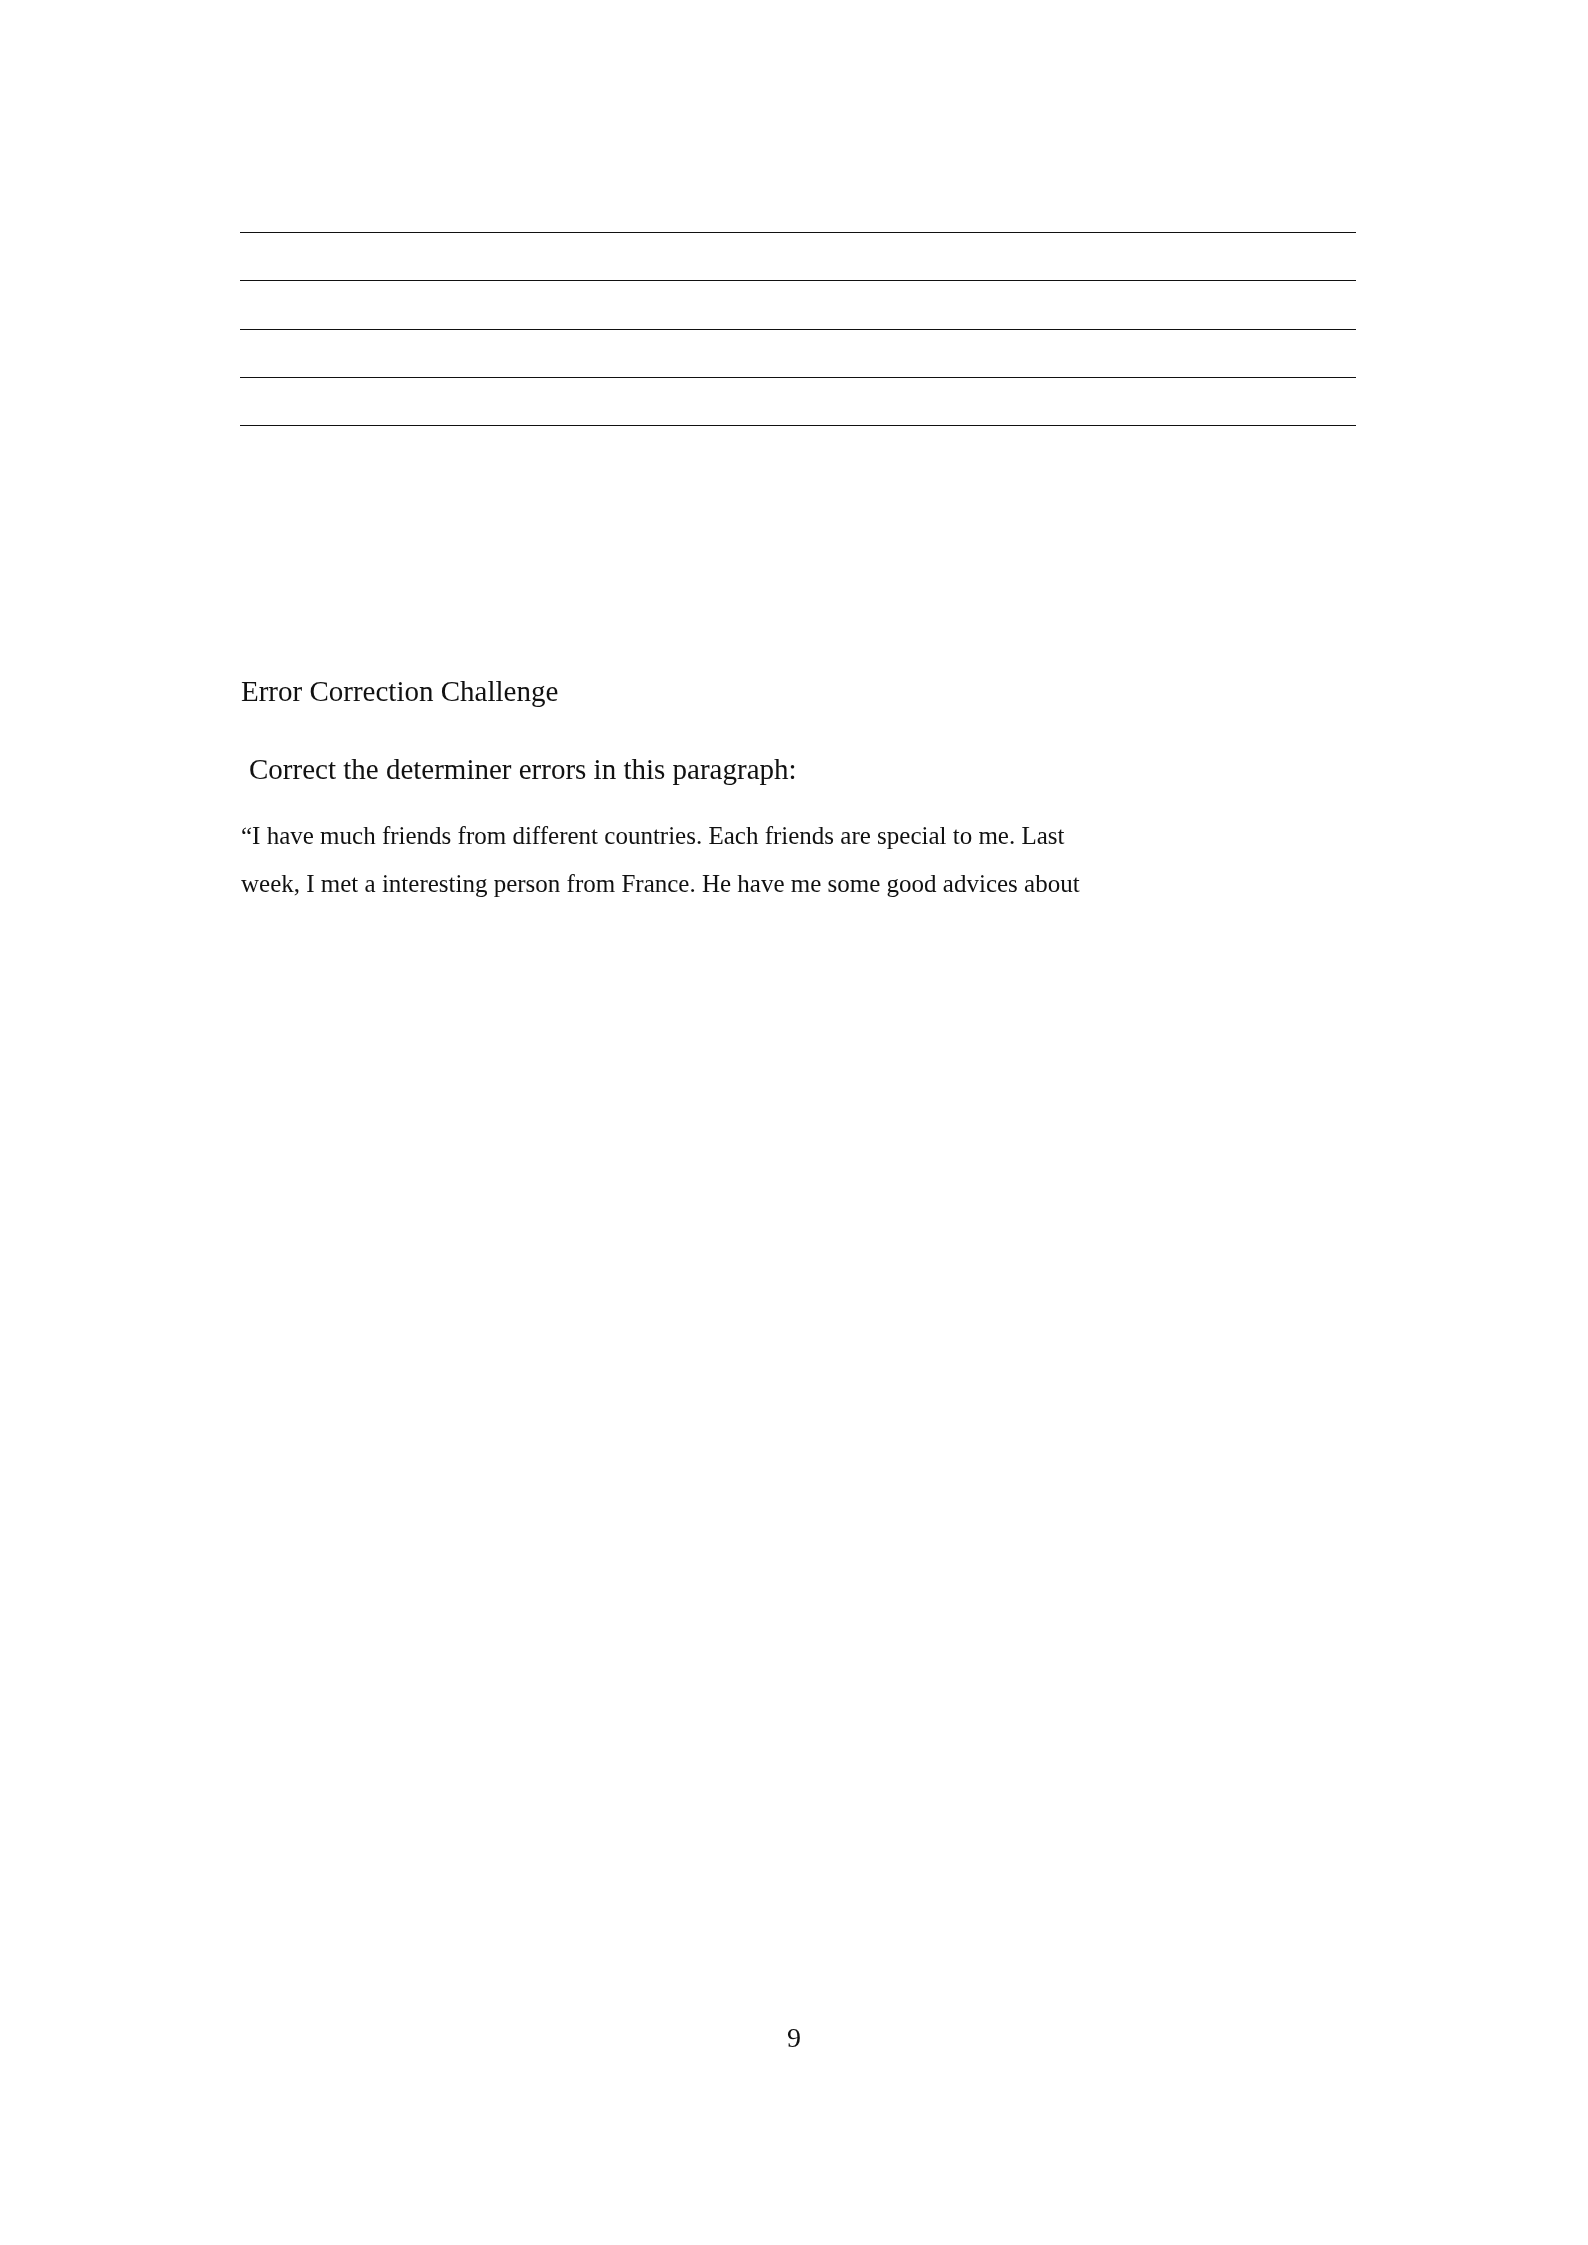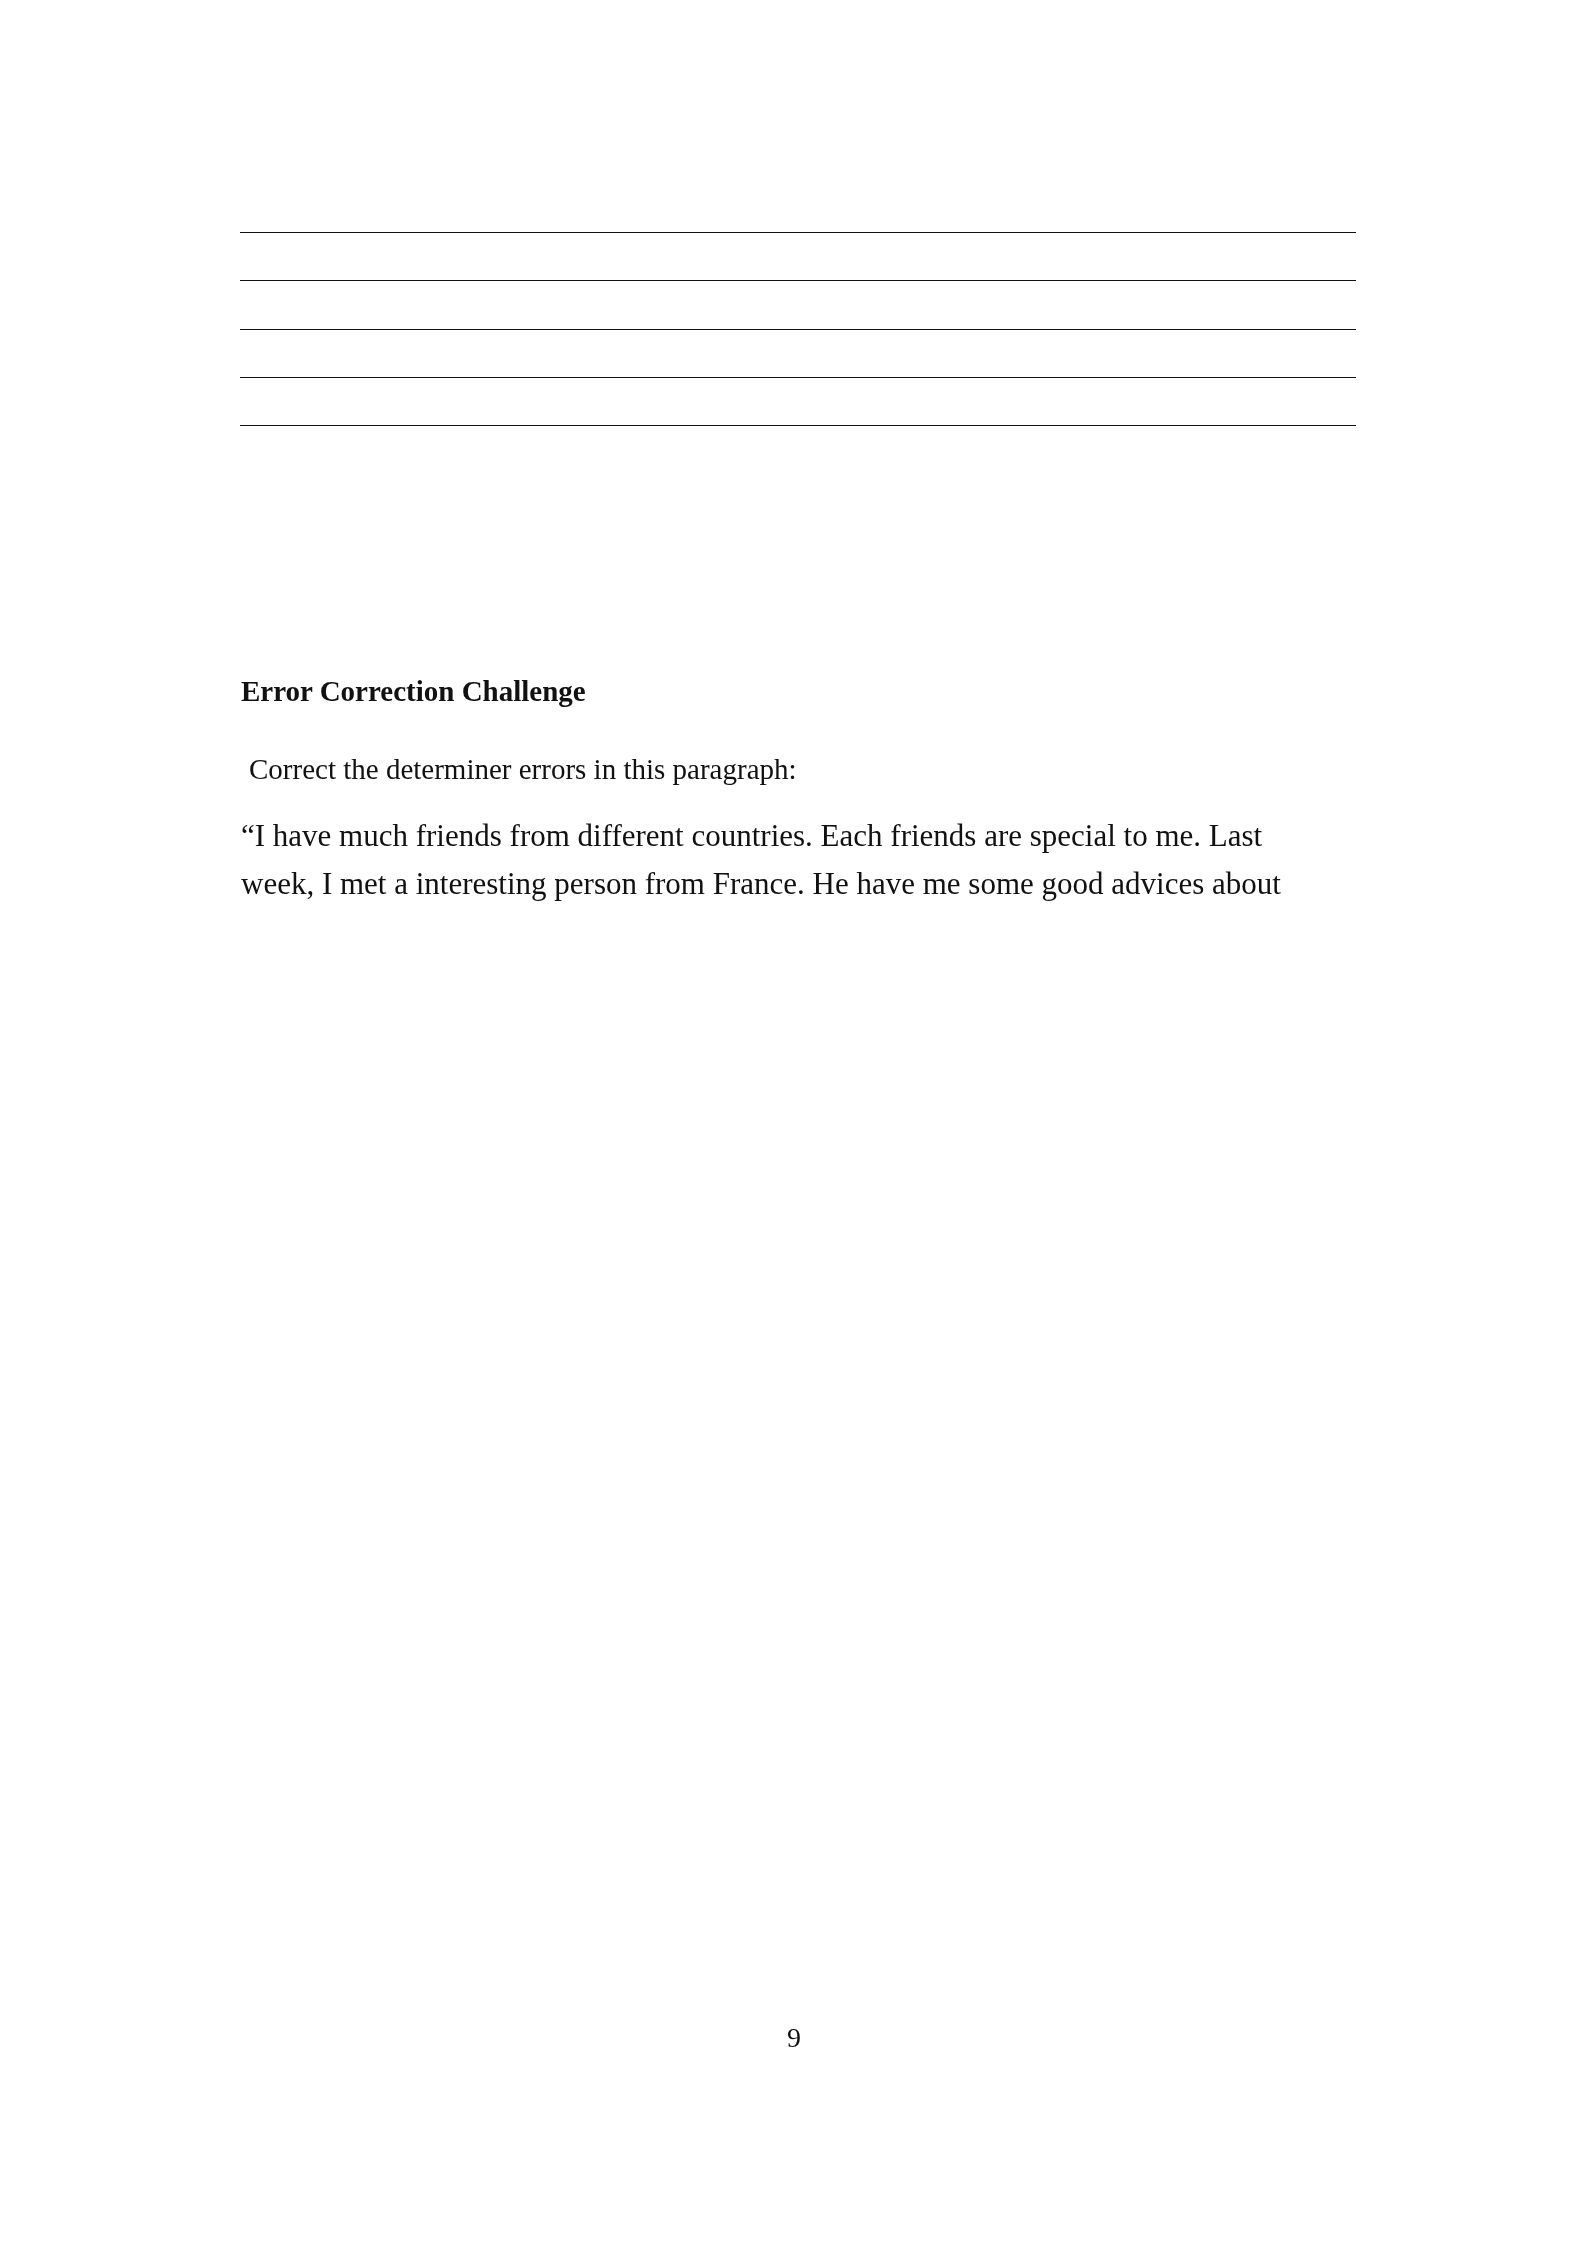--- a/index.html
+++ b/index.html
@@ -1,25 +1,25 @@
 <!DOCTYPE html>
 <html><head>
 <meta charset="utf-8">
 <style>
   html, body { margin: 0; padding: 0; background: #ffffff; }
   body { width: 1588px; height: 2245px; position: relative; overflow: hidden;
          font-family: "Liberation Serif", "DejaVu Serif", serif; color: #111; }
   .rule { position: absolute; left: 240px; width: 1116px; height: 0;
           border-top: 1.6px solid #111; }
   .heading { position: absolute; left: 241px; top: 671px; font-size: 29px;
-             font-weight: bold; line-height: 40px; margin: 0; }
+             font-weight: normal; line-height: 40px; margin: 0; }
   .instruction { position: absolute; left: 241px; top: 741px; font-size: 29px;
                  line-height: 40px; margin: 8px; }
   .paragraph { position: absolute; left: 241px; top: 812px; width: 1120px;
-               font-size: 31px; line-height: 48.3px; margin: 0; }
+               font-size: 25px; line-height: 48.3px; margin: 0; }
   .pline { display: block; white-space: nowrap; }
   .page-number { position: absolute; left: 0; width: 1588px; top: 2020px;
                  text-align: center; font-size: 28px; line-height: 36px; }
 </style>
 </head>
 <body>
 
 <div>
   <div class="rule" style="top:232px"></div>
   <div class="rule" style="top:280px"></div>

